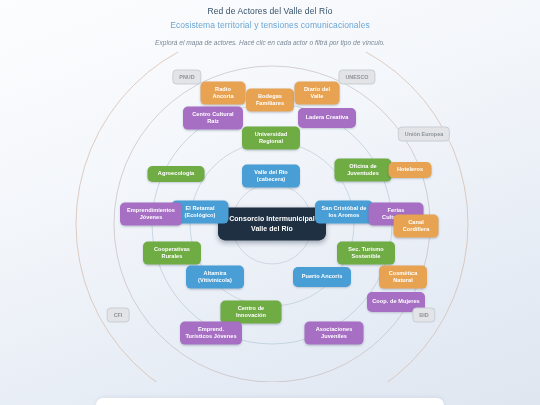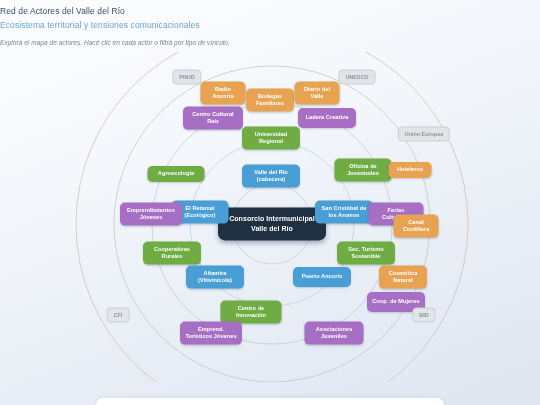--- a/index.html
+++ b/index.html
@@ -2,21 +2,21 @@
 <html><head>
 <meta charset="utf-8">
 <style>
   html,body{margin:0;padding:0;}
   body{
     width:540px;height:405px;overflow:hidden;
     font-family:"Liberation Sans","DejaVu Sans",sans-serif;
     background:linear-gradient(160deg,#fcfdfe 0%,#f4f7fb 35%,#e6ecf5 75%,#dfe6f0 100%);
     position:relative;
   }
-  .header{position:absolute;top:0;left:0;width:540px;text-align:left;padding-top:5px;}
+  .header{position:absolute;top:0;left:0;width:540px;text-align:center;padding-top:5px;}
   .title{font-size:8.5px;color:#36506b;letter-spacing:.1px;line-height:13px;}
   .subtitle{font-size:8.5px;color:#6aa6d4;line-height:14px;letter-spacing:.1px;}
   .hint{font-size:6.6px;color:#7b8796;font-style:italic;margin-top:6px;line-height:10px;}
 
   .canvas{position:absolute;left:0;top:52px;width:540px;height:330px;}
   .rings{position:absolute;left:0;top:0;width:540px;height:330px;}
 
   .node{
     position:absolute;transform:translate(-50%,-50%);
     border-radius:5px;color:#fff;text-align:center;

